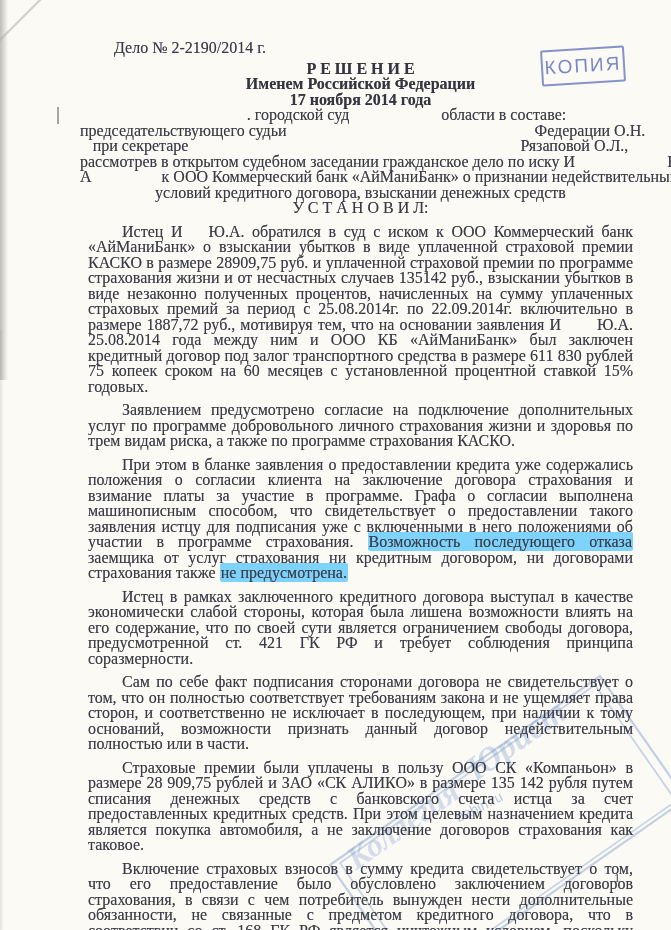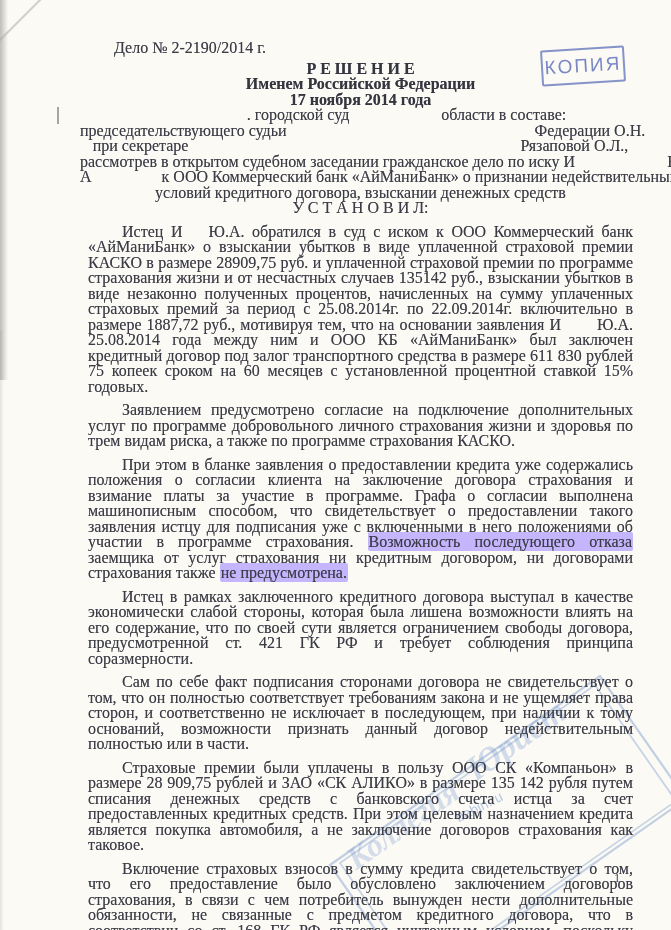--- a/index.html
+++ b/index.html
@@ -35,21 +35,21 @@
     position:absolute;left:80px;top:40px;width:561px;
     font-size:16px;line-height:15.5px;text-align:justify;
     text-shadow:0 0 .4px rgba(60,60,72,.55);
   }
   .case{text-align:left;padding-left:34px;margin-bottom:5px;}
   .center{text-align:center;font-family:Liberation Serif, serif;}
   .b{font-weight:bold;color:#34353f;}
   .iline{text-align:center;white-space:nowrap;}
   .para{margin:8px;text-indent:34px;}
   .gap{display:inline-block;height:1px;}
-  .hl{background:#c4b5fd;border-radius:2px;box-decoration-break:clone;-webkit-box-decoration-break:clone;padding:1px 1px;}
+  .hl{background:#7dd3fc;border-radius:2px;box-decoration-break:clone;-webkit-box-decoration-break:clone;padding:1px 1px;}
   .pagenum{position:absolute;left:614px;top:871px;font-size:12.5px;color:#4a4b55;}
 </style>
 </head>
 <body>
 
 <div class="page">
 
   <div class="edge-shadow"></div>
   <div class="edge-shadow2"></div>
   <div class="corner-line"></div>

